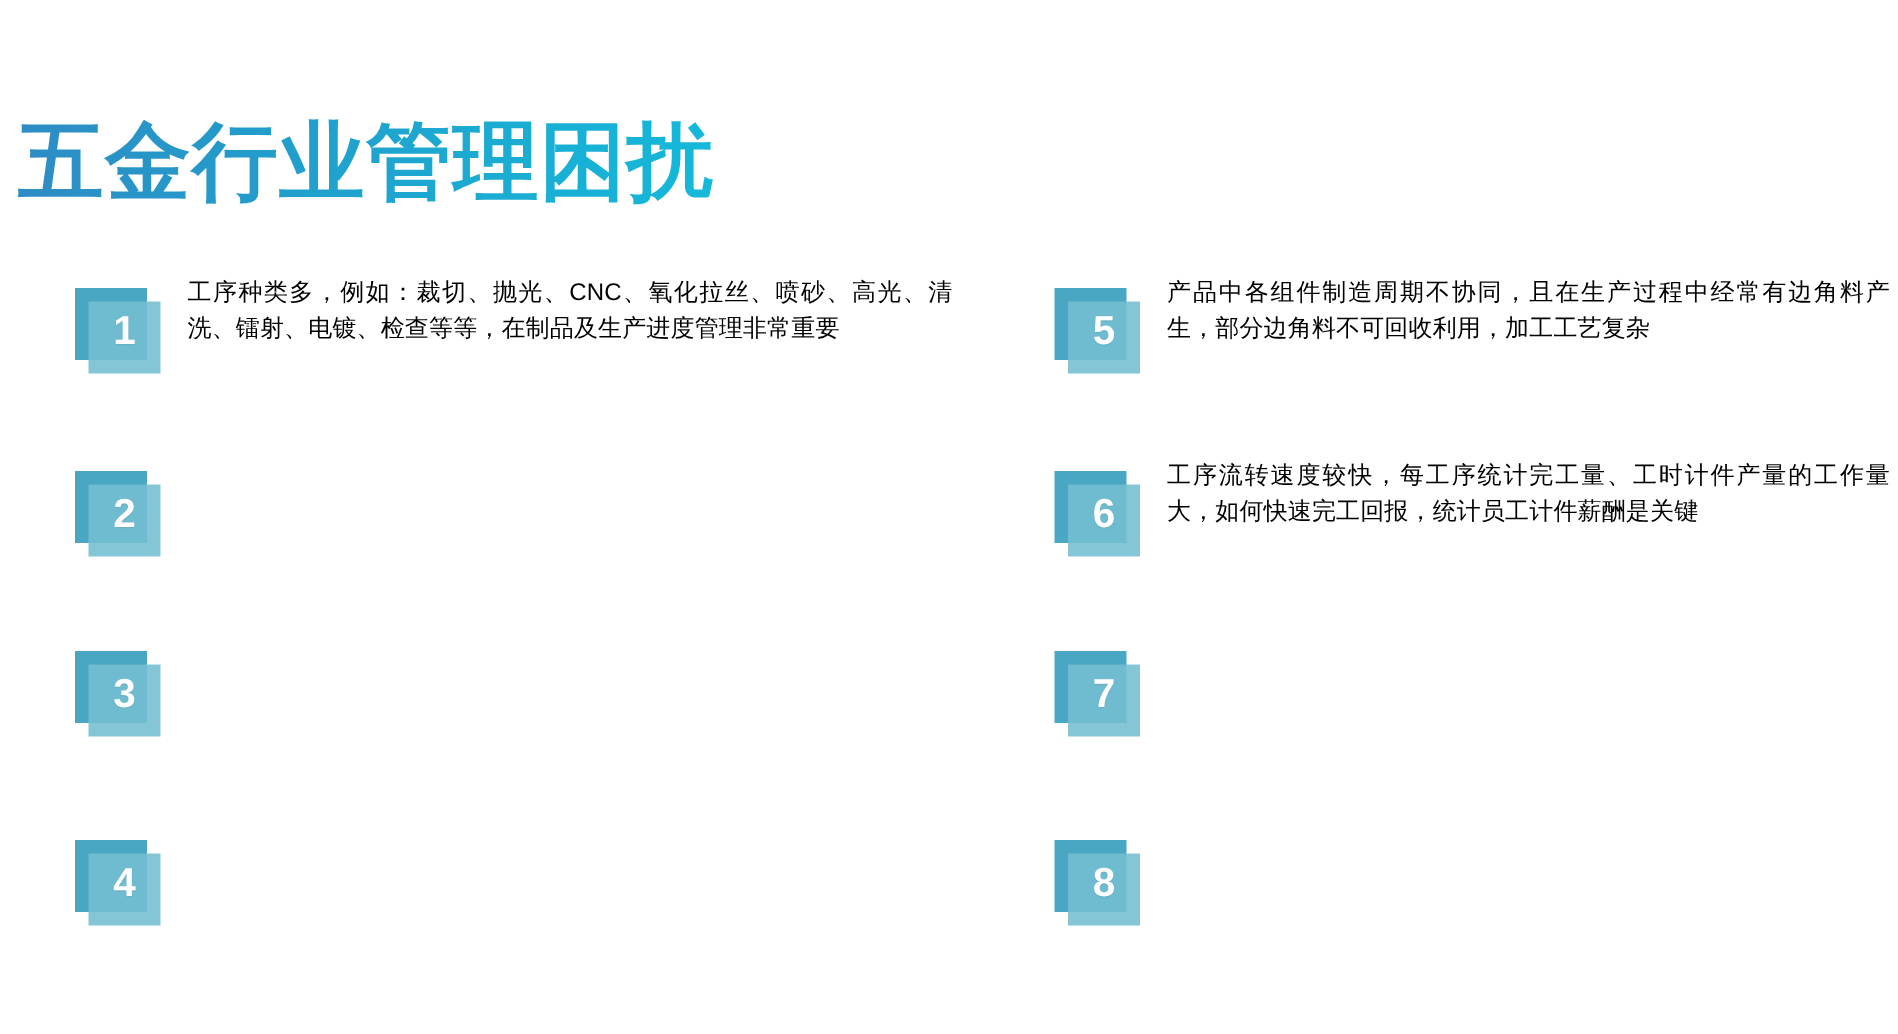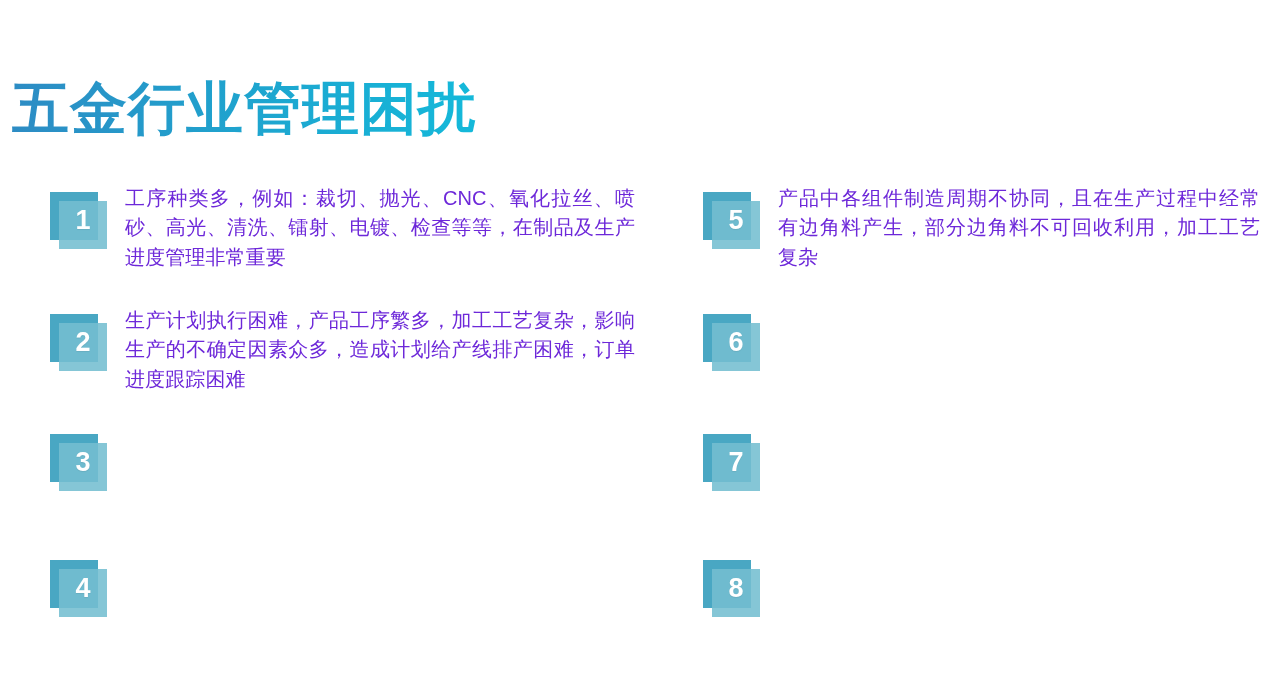--- a/index.html
+++ b/index.html
@@ -116,23 +116,23 @@
     font-weight: bold;
     color: #ffffff;
     line-height: 1;
     z-index: 3;
     text-shadow: 0 1px 1px rgba(0,0,0,0.07);
   }
 
   
   .item-text {
     flex: 1 1 auto;
-    font-size: 20px;
+    font-size: 16px;
     line-height: 1.47;
-    color: #6d28d9;
+    color: #000000;
     font-weight: normal;
     letter-spacing: 0.1px;
     text-align: justify;
     text-justify: inter-ideograph;
     word-break: break-all;
   }
   .column-left .item-text  { padding-right: 0px; }
   .column-right .item-text { padding-right: 0px; }
 </style>
 </head>
@@ -156,21 +156,20 @@
         </div>
         <div class="item-text">工序种类多，例如：裁切、抛光、CNC、氧化拉丝、喷砂、高光、清洗、镭射、电镀、检查等等，在制品及生产进度管理非常重要</div>
       </div>
 
       <div class="item row-2">
         <div class="badge">
           <span class="sq-back"></span>
           <span class="sq-front"></span>
           <span class="num">2</span>
         </div>
-        <div class="item-text">生产计划执行困难，产品工序繁多，加工工艺复杂，影响生产的不确定因素众多，造成计划给产线排产困难，订单进度跟踪困难</div>
       </div>
 
       <div class="item row-3">
         <div class="badge">
           <span class="sq-back"></span>
           <span class="sq-front"></span>
           <span class="num">3</span>
         </div>
       </div>
 
@@ -194,20 +193,21 @@
         </div>
         <div class="item-text">产品中各组件制造周期不协同，且在生产过程中经常有边角料产生，部分边角料不可回收利用，加工工艺复杂</div>
       </div>
 
       <div class="item row-2">
         <div class="badge">
           <span class="sq-back"></span>
           <span class="sq-front"></span>
           <span class="num">6</span>
         </div>
+        <div class="item-text">工序流转速度较快，每工序统计完工量、工时计件产量的工作量大，如何快速完工回报，统计员工计件薪酬是关键</div>
       </div>
 
       <div class="item row-3">
         <div class="badge">
           <span class="sq-back"></span>
           <span class="sq-front"></span>
           <span class="num">7</span>
         </div>
       </div>
 

